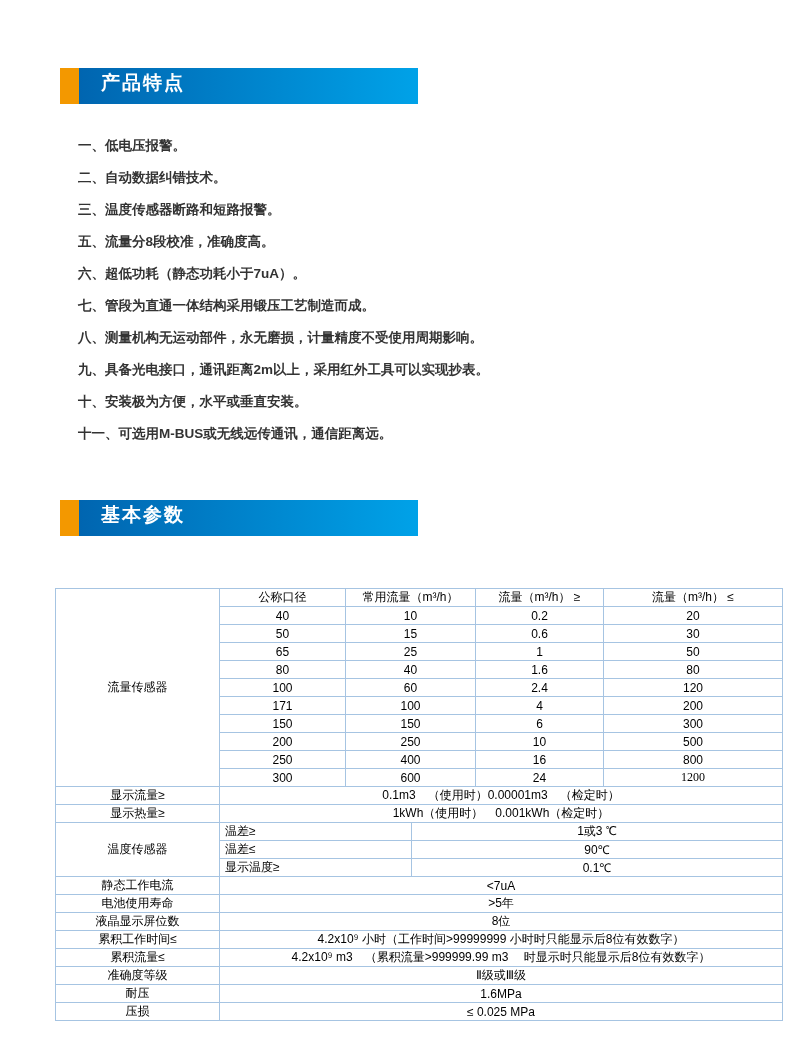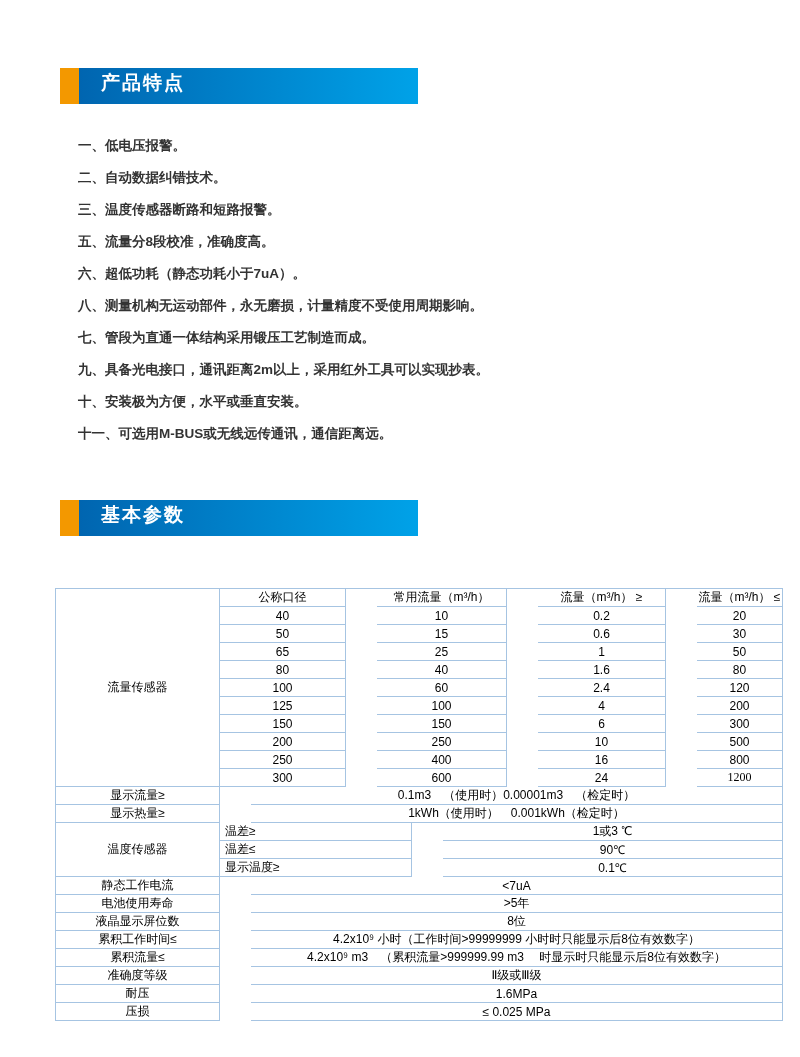--- a/index.html
+++ b/index.html
@@ -37,21 +37,21 @@
   
   .tbl{
     position:absolute;left:55px;top:588px;width:728px;
     border-top:1px solid var(--tb);
     border-left:1px solid var(--tb);
     font-size:12px;
     box-sizing:border-box;
   }
   .band{display:flex;}
   .band-right{flex:1;display:flex;flex-direction:column;min-width:0;}
-  .trow{display:flex;height:18px;gap:31px;}
+  .trow{display:flex;height:18px;}
   .c{
     box-sizing:border-box;
     border-right:1px solid var(--tb);
     border-bottom:1px solid var(--tb);
     display:flex;align-items:center;justify-content:center;
     white-space:nowrap;overflow:hidden;
     height:100%;
   }
   .label-col{
     width:164px;flex:0 0 164px;
@@ -70,22 +70,22 @@
   <div class="bar-accent"></div>
   <div class="bar-title">产品特点</div>
 </div>
 
 <div class="feature-list">
     <div class="feat-item">一、低电压报警。</div>
     <div class="feat-item">二、自动数据纠错技术。</div>
     <div class="feat-item">三、温度传感器断路和短路报警。</div>
     <div class="feat-item">五、流量分8段校准，准确度高。</div>
     <div class="feat-item">六、超低功耗（静态功耗小于7uA）。</div>
+    <div class="feat-item">七、管段为直通一体结构采用锻压工艺制造而成。</div>
     <div class="feat-item">八、测量机构无运动部件，永无磨损，计量精度不受使用周期影响。</div>
-    <div class="feat-item">七、管段为直通一体结构采用锻压工艺制造而成。</div>
     <div class="feat-item">九、具备光电接口，通讯距离2m以上，采用红外工具可以实现抄表。</div>
     <div class="feat-item">十、安装极为方便，水平或垂直安装。</div>
     <div class="feat-item">十一、可选用M-BUS或无线远传通讯，通信距离远。</div>
   </div>
 
 <div class="bar" style="top:500px">
   <div class="bar-accent"></div>
   <div class="bar-title">基本参数</div>
 </div>
 
@@ -123,21 +123,21 @@
           <div class="c" style="flex: 0 0 128px;">1.6</div>
           <div class="c" style="flex: 1 1 auto;">80</div>
         </div>
         <div class="trow">
           <div class="c" style="flex: 0 0 126px;">100</div>
           <div class="c" style="flex: 0 0 130px;">60</div>
           <div class="c" style="flex: 0 0 128px;">2.4</div>
           <div class="c" style="flex: 1 1 auto;">120</div>
         </div>
         <div class="trow">
-          <div class="c" style="flex: 0 0 126px;">125</div>
+          <div class="c" style="flex: 0 0 126px;">171</div>
           <div class="c" style="flex: 0 0 130px;">100</div>
           <div class="c" style="flex: 0 0 128px;">4</div>
           <div class="c" style="flex: 1 1 auto;">200</div>
         </div>
         <div class="trow">
           <div class="c" style="flex: 0 0 126px;">150</div>
           <div class="c" style="flex: 0 0 130px;">150</div>
           <div class="c" style="flex: 0 0 128px;">6</div>
           <div class="c" style="flex: 1 1 auto;">300</div>
         </div>

